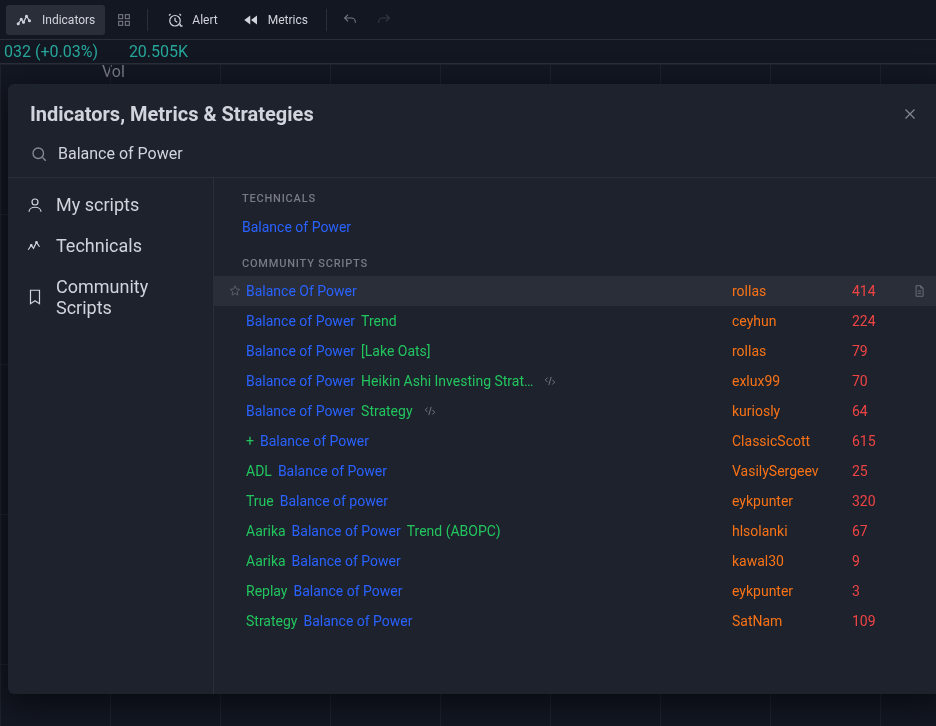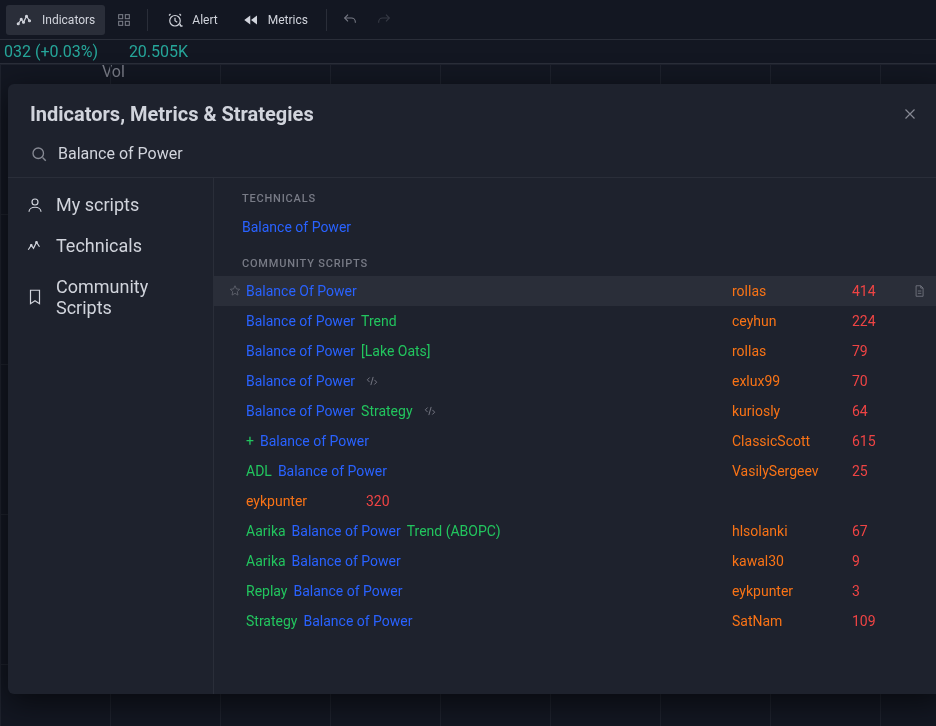--- a/index.html
+++ b/index.html
@@ -404,20 +404,21 @@
               <span class="nh"> [Lake Oats]</span>
             </div>
             <div class="author-col">rollas</div>
             <div class="count-col">79</div>
             <div class="action-col"></div>
           </div>
           <div class="result-row">
             <div class="star-col"></div>
             <div class="name-col">
               <span class="hl">Balance of Power</span>
+              <span class="nh"> Heikin Ashi Investing Strat…</span>
               <span class="badge-icon">
                 <svg viewBox="0 0 24 24" width="14" height="14" fill="none" stroke="currentColor" stroke-width="1.6">
                   <path d="M8 6l-4 4 4 4M16 10l4 4-4 4M14 5l-4 14"></path>
                 </svg>
               </span>
             </div>
             <div class="author-col">exlux99</div>
             <div class="count-col">70</div>
             <div class="action-col"></div>
           </div>
@@ -451,20 +452,24 @@
             <div class="name-col">
               <span class="nh">ADL </span>
               <span class="hl">Balance of Power</span>
             </div>
             <div class="author-col">VasilySergeev</div>
             <div class="count-col">25</div>
             <div class="action-col"></div>
           </div>
           <div class="result-row">
             <div class="star-col"></div>
+            <div class="name-col">
+              <span class="nh">True </span>
+              <span class="hl">Balance of power</span>
+            </div>
             <div class="author-col">eykpunter</div>
             <div class="count-col">320</div>
             <div class="action-col"></div>
           </div>
           <div class="result-row">
             <div class="star-col"></div>
             <div class="name-col">
               <span class="nh">Aarika </span>
               <span class="hl">Balance of Power</span>
               <span class="nh"> Trend (ABOPC)</span>

